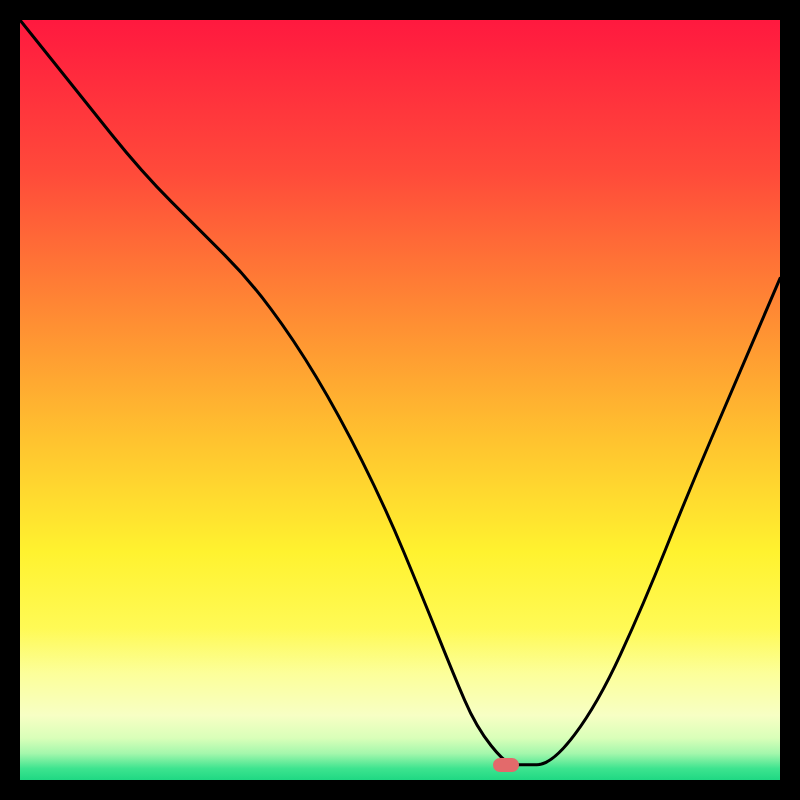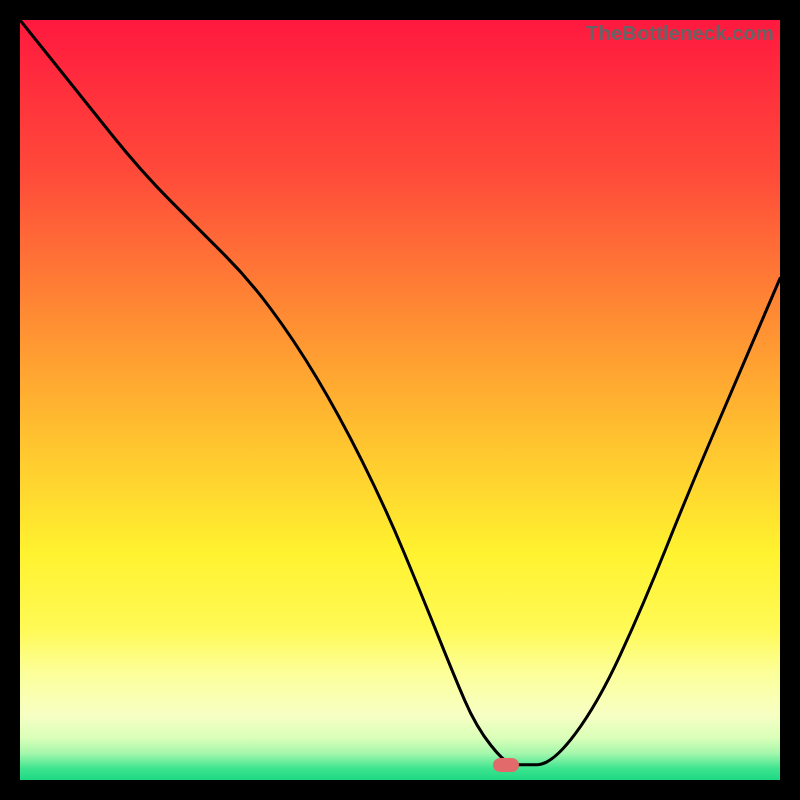--- a/index.html
+++ b/index.html
@@ -70,15 +70,14 @@
             <stop offset="98.5%" stop-color="#3de48f"></stop>
             <stop offset="100%" stop-color="#1fd883"></stop>
           </linearGradient>
       </defs>
       <rect x="0" y="0" width="760" height="760" fill="url(#bg)"></rect>
     </svg>
     <svg class="curve-svg" viewBox="0 0 760 760" preserveAspectRatio="none">
       <path id="curve-path" d="M 0 0 Q 0 0 30.400000000000002 38 Q 60.800000000000004 76 91.2 114 Q 121.60000000000001 152 152 182.40000000000003 Q 182.4 212.80000000000007 205.2 235.60000000000002 Q 228 258.4 250.79999999999998 288.8 Q 273.59999999999997 319.20000000000005 296.4 357.20000000000005 Q 319.2 395.2 342 440.8 Q 364.8 486.40000000000003 383.8 532 Q 402.8 577.6 418 615.6 Q 433.2 653.6 444.6 680.2 Q 456 706.8 471.20000000000005 725.8 Q 486.40000000000003 744.8 494 744.8 Q 501.6 744.8 516.8 744.8 Q 532 744.8 554.8 714.4 Q 577.6 684 600.4 634.6 Q 623.1999999999999 585.2 646 528.2 Q 668.8 471.2 691.5999999999999 418 Q 714.4 364.8 737.2 311.6 T 760 258.4" fill="none" stroke="#000" stroke-width="3" stroke-linecap="round" stroke-linejoin="round"></path>
     </svg>
     <div class="marker" id="marker" style="left: 486.4px; top: 744.8px; background: rgb(227, 106, 107);"></div>
-    <div class="watermark" style="color: rgb(101, 101, 101);">TheBottleneck.com</div>
   </div>
 </div>
 
 </body></html>

